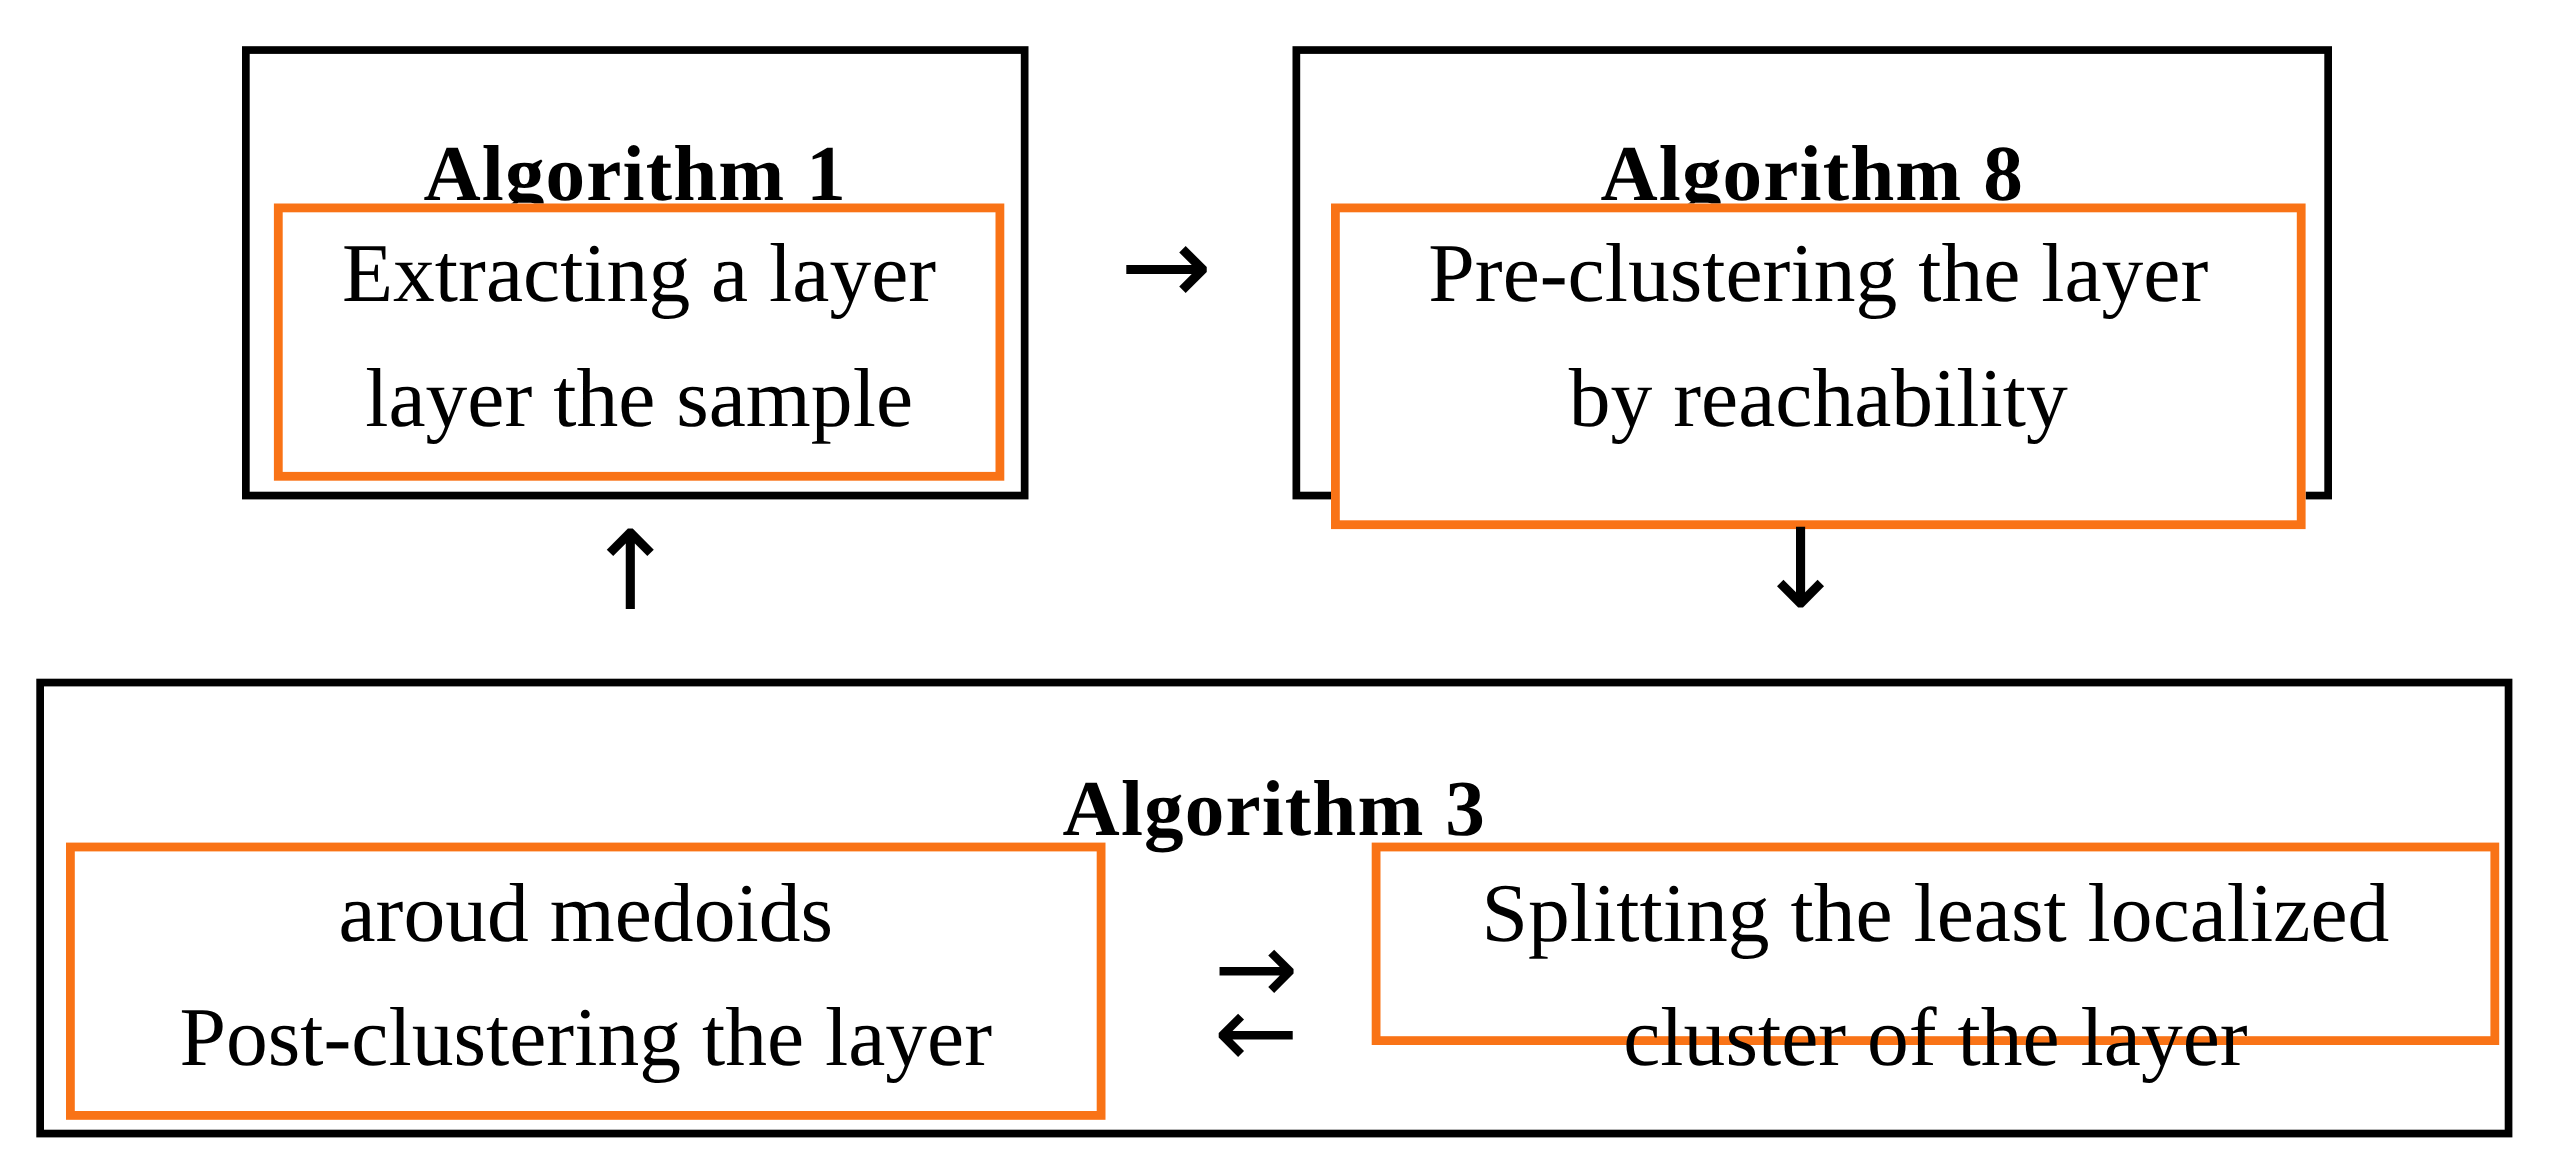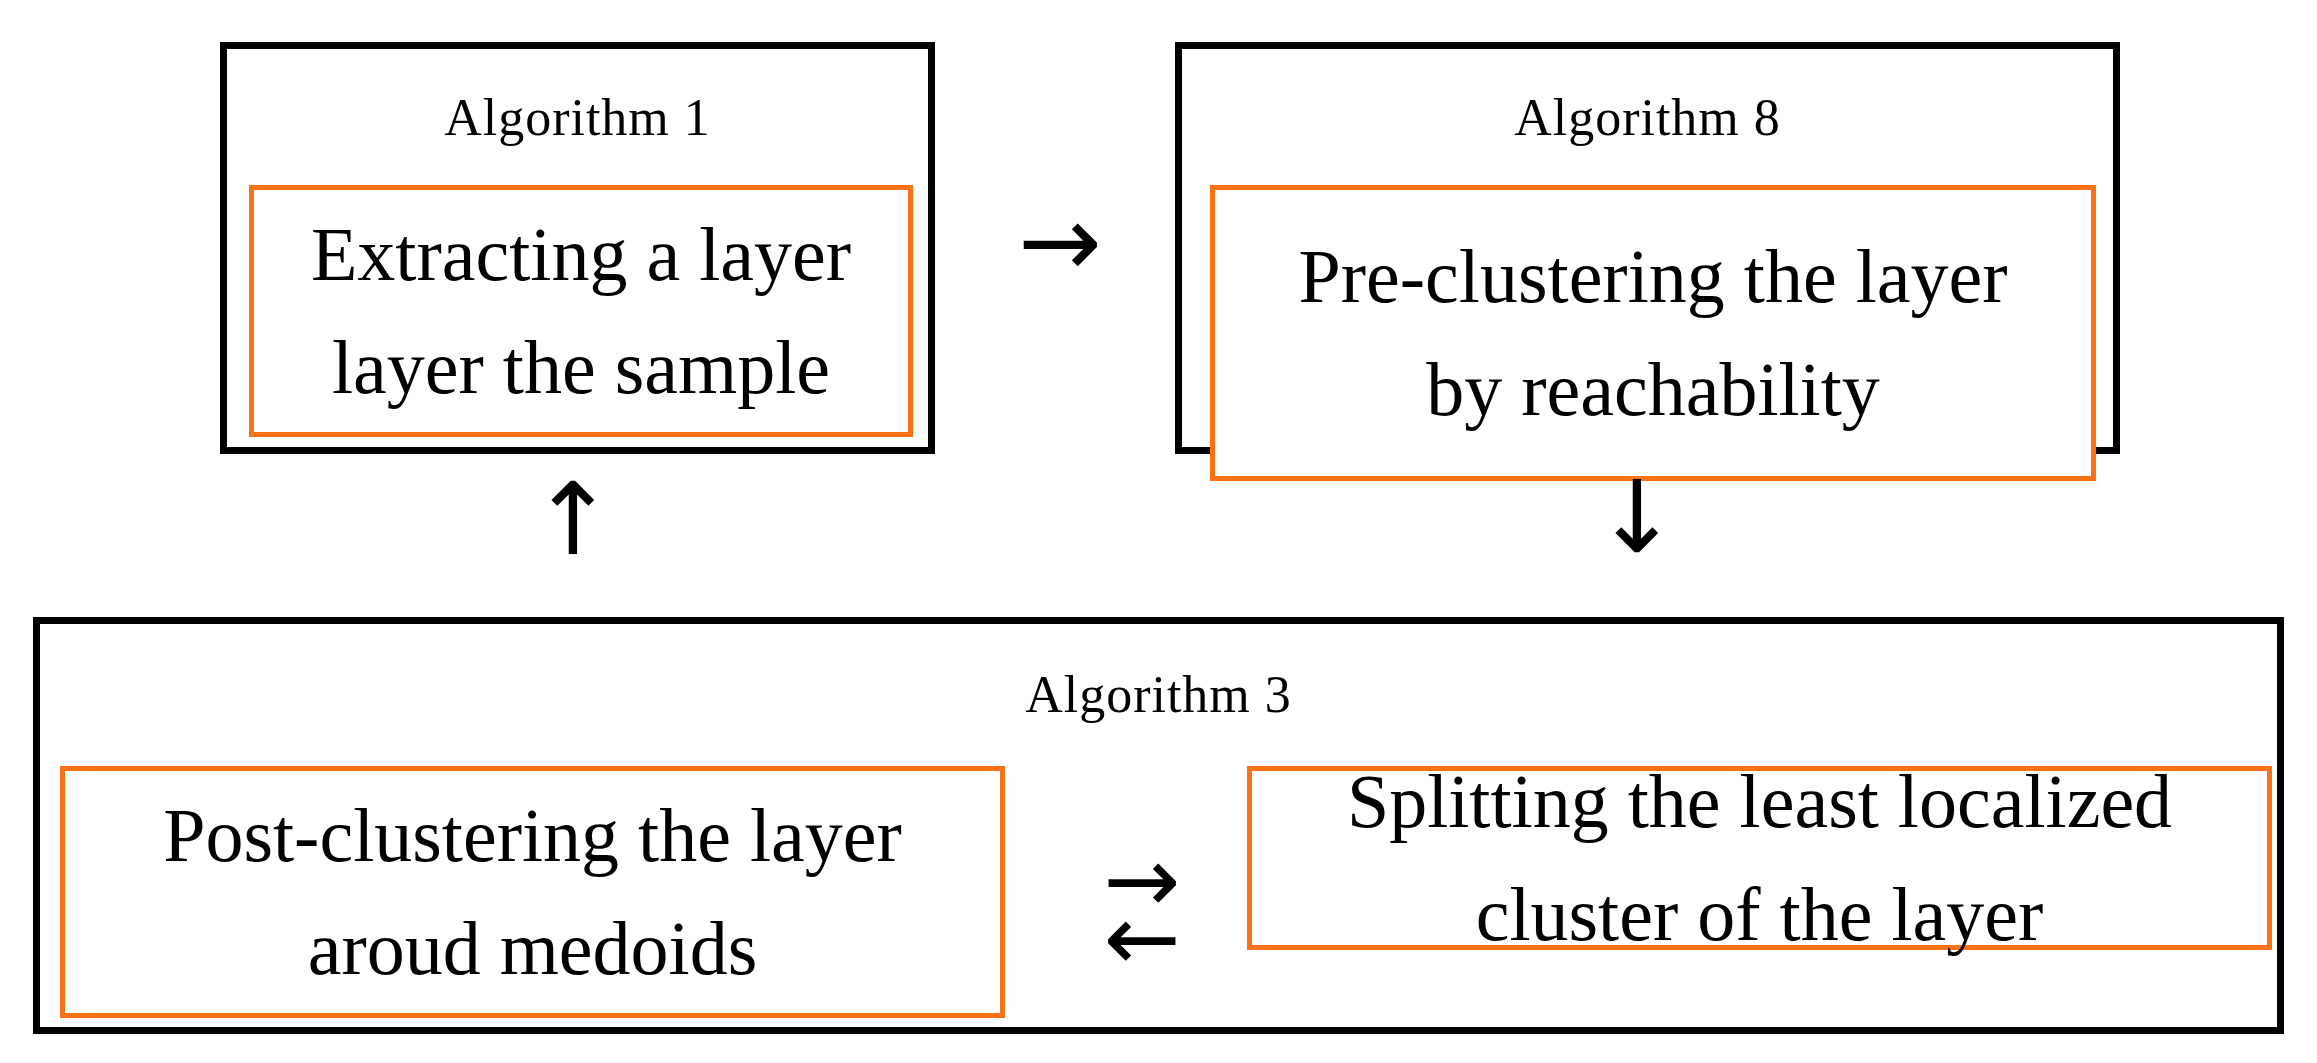--- a/index.html
+++ b/index.html
@@ -22,34 +22,34 @@
     border: 7px solid #000000;
     background: #ffffff;
   }
   .algo-title {
     position: absolute;
     left: 0;
     width: 100%;
     display: flex;
     align-items: center;
     justify-content: center;
-    font-weight: normal;
-    font-size: 52px;
+    font-weight: bold;
+    font-size: 72px;
     letter-spacing: 1px;
     white-space: nowrap;
+    margin-top: 41px;
   }
   .step-box {
     position: absolute;
     box-sizing: border-box;
-    border: 5px solid #f97316;
+    border: 8px solid #f97316;
     background: #ffffff;
     display: flex;
     flex-direction: column;
     align-items: center;
-    justify-content: center;
     text-align: center;
   }
   .step-line {
     font-size: 76px;
     line-height: 113px;
     white-space: nowrap;
   }
   .arrow {
     position: absolute;
     font-family: "DejaVu Sans", sans-serif;
@@ -95,22 +95,22 @@
   </div>
 
   <div class="arrow" style="left:518px; top:470px; width:110px;">↑</div>
 
   <div class="arrow" style="left:1582px; top:468px; width:110px;">↓</div>
 
   <div class="algo-box" style="left:33px; top:617px; width:2251px; height:417px;">
     <div class="algo-title" style="top:0; height:140px;">Algorithm 3</div>
 
     <div class="step-box" style="left:20px; top:142px; width:945px; height:252px;">
+      <span class="step-line">aroud medoids</span>
       <span class="step-line">Post-clustering the layer</span>
-      <span class="step-line">aroud medoids</span>
     </div>
 
     <div class="arrow-exchange" style="left:1032px; top:228px; width:140px;">
       <span class="ex-glyph">→</span>
       <span class="ex-glyph">←</span>
     </div>
 
     <div class="step-box" style="left:1207px; top:142px; width:1025px; height:184px;">
       <span class="step-line">Splitting the least localized</span>
       <span class="step-line">cluster of the layer</span>

